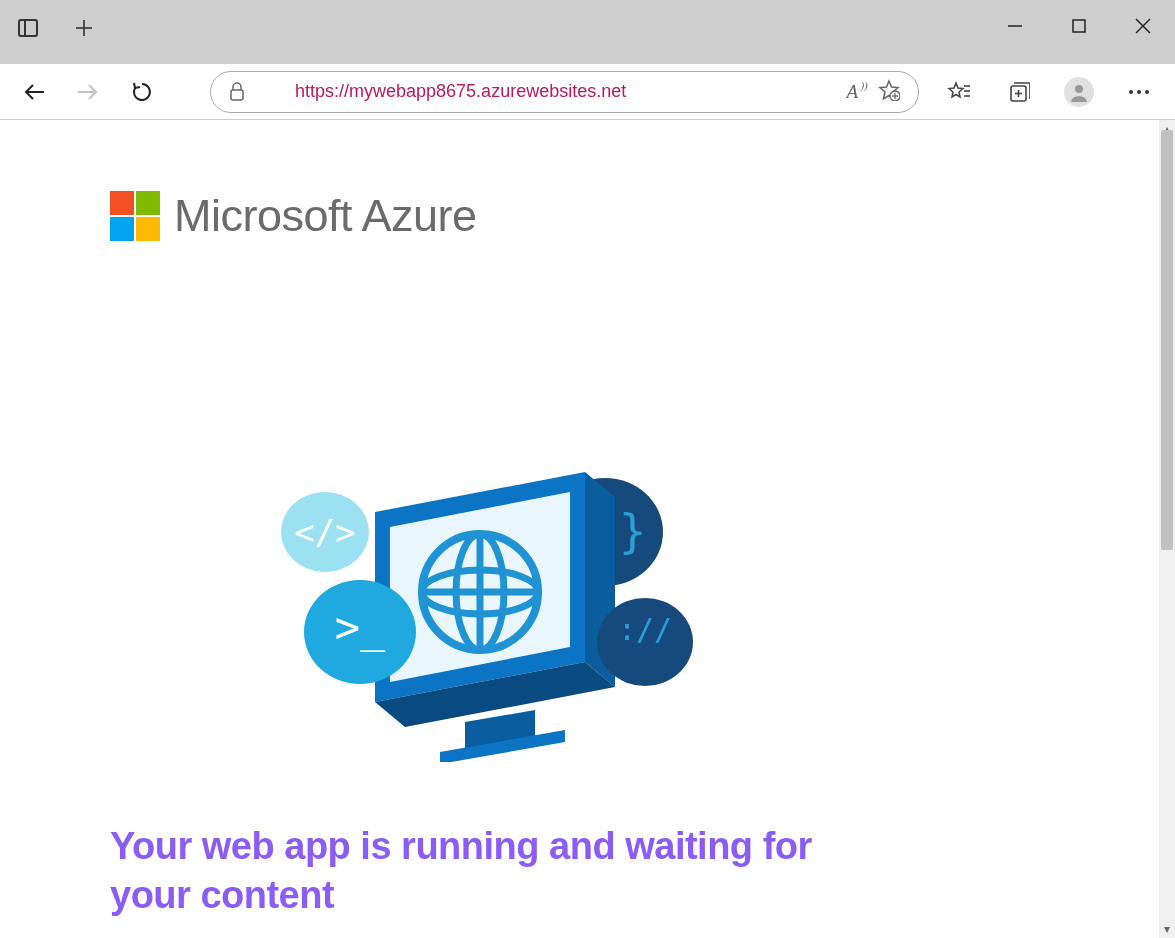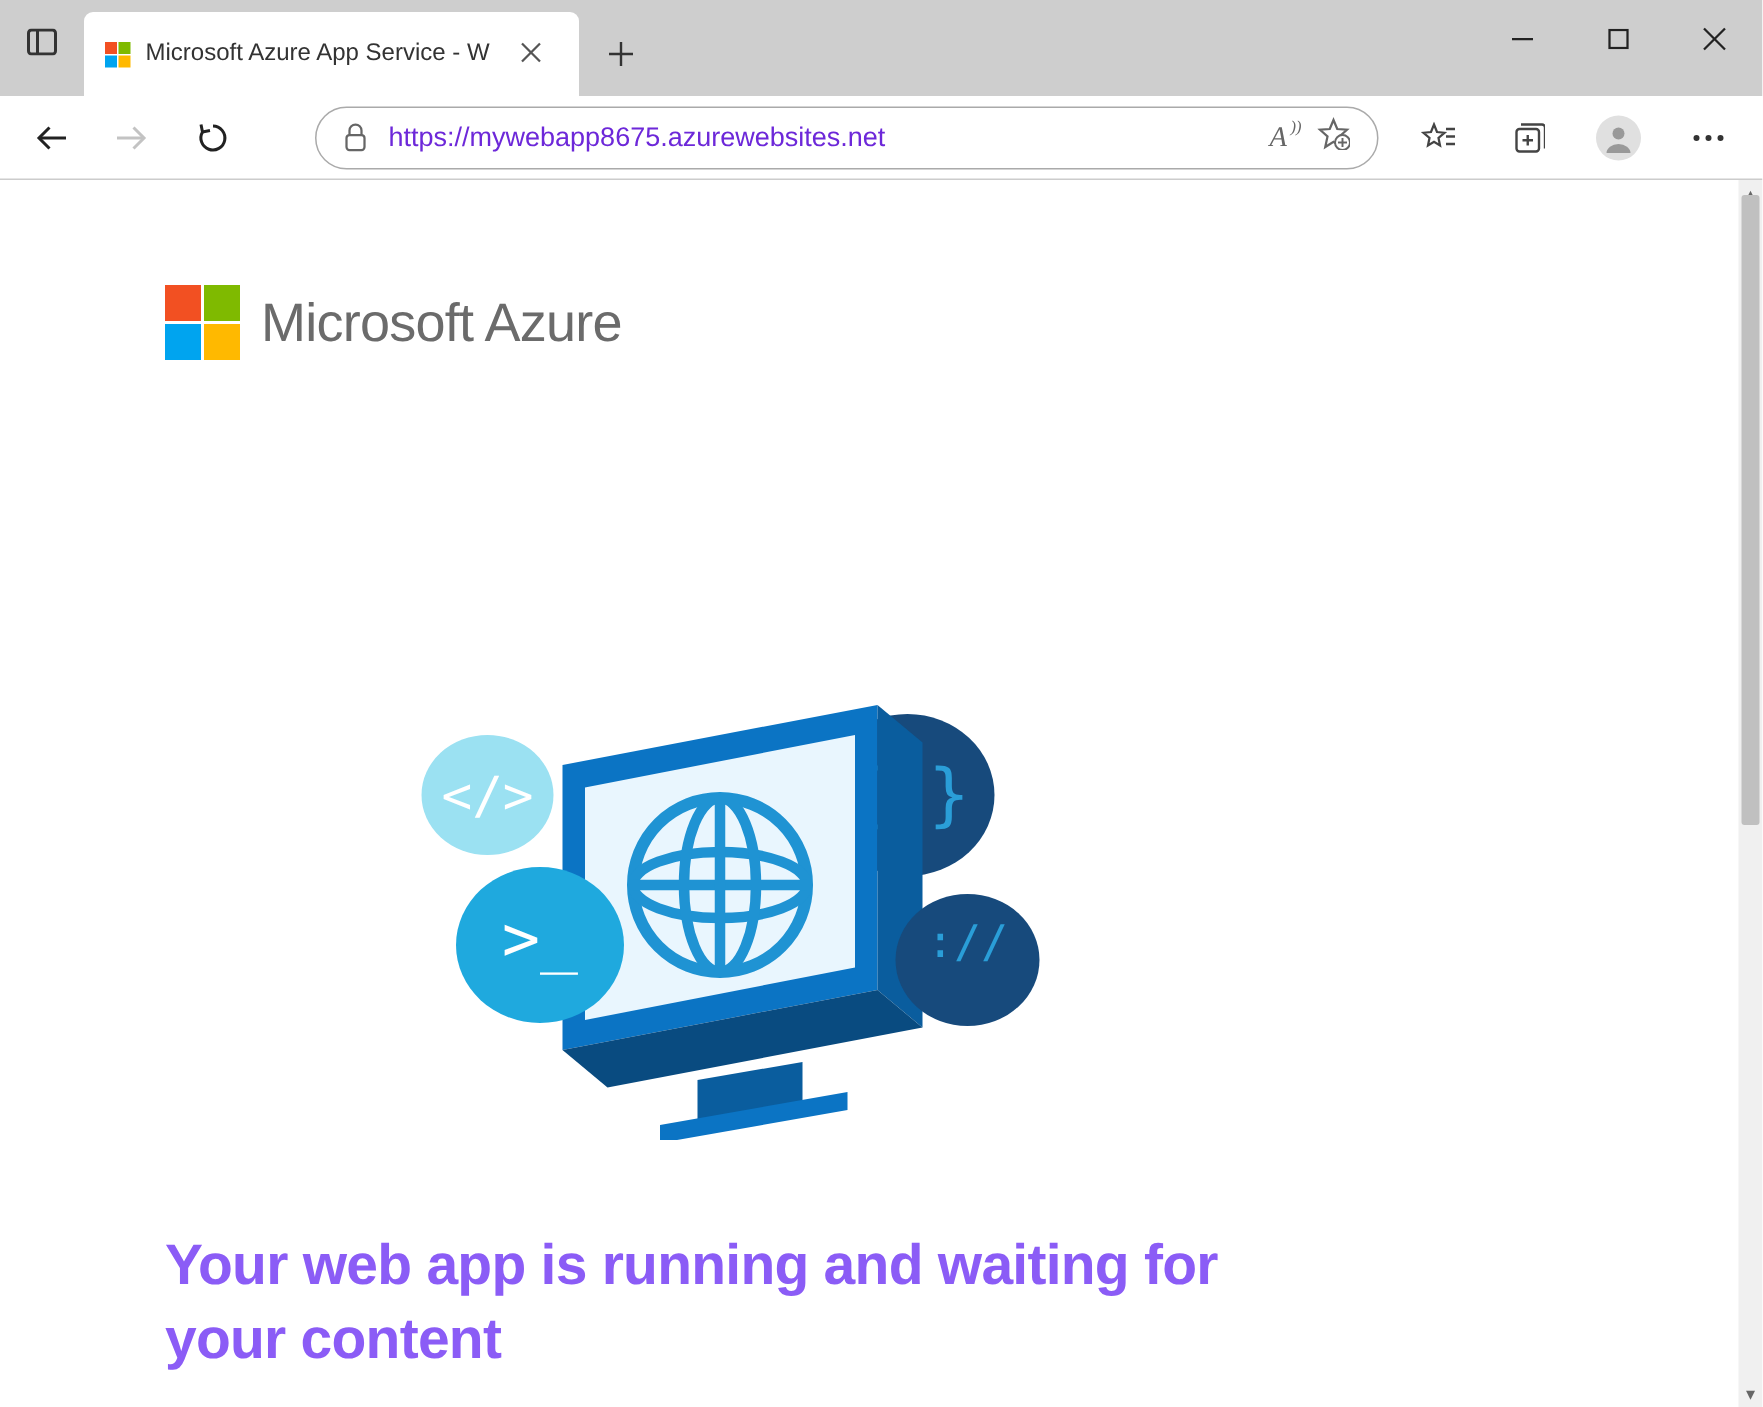--- a/index.html
+++ b/index.html
@@ -9,66 +9,51 @@
   .tab-pane-btn { width: 56px; height: 56px; display:flex; align-items:center; justify-content:center; }
   .tab { background: #fff; border-radius: 6px 6px 0 0; height: 56px; display: flex; align-items: center; padding: 0 14px; gap: 10px; min-width: 330px; }
   .tab-title { font-size: 16px; color: #333; white-space: nowrap; overflow: hidden; text-overflow: clip; flex:1; max-width: 240px; }
   .tab-close { font-size: 20px; color: #555; cursor: pointer; }
   .new-tab { width: 40px; height: 40px; margin-left: 8px; display:flex; align-items:center; justify-content:center; font-size: 24px; color:#333; }
   .window-controls { margin-left:auto; display:flex; }
   .window-controls div { width: 64px; height: 52px; display:flex; align-items:center; justify-content:center; }
   .toolbar { height: 56px; display:flex; align-items:center; padding: 0 8px; gap: 2px; border-bottom: 1px solid #ccc; background:#fff; }
   .nav-btn { width: 52px; height: 44px; display:flex; align-items:center; justify-content:center; border-radius:4px; }
   .addr-box { flex:1; display:flex; align-items:center; gap: 14px; padding: 0 18px; height: 42px; border:1px solid #aaa; border-radius: 22px; margin: 0 10px 0 40px; background:#fff; }
-  .addr-text { font-size: 18px; color: #6d28d9; flex:1; }
+  .addr-text { font-size: 18px; color: #be185d; flex:1;margin-left:36px; }
   .addr-icons { display:flex; gap: 20px; align-items:center; }
   .right-icons { display:flex; gap: 4px; }
   .right-icons .nav-btn { width: 56px; }
   .viewport-wrap { display:flex; height: 818px; }
   .viewport { flex:1; overflow:auto; position:relative; }
   .content { padding: 70px 100px 0 110px; max-width: 980px; }
   .ms-logo-row { display:flex; align-items:center; gap: 14px; }
   .ms-squares { display:grid; grid-template-columns: 24px 24px; grid-template-rows: 24px 24px; gap: 2px; }
   .sq-r { background:#f25022; } .sq-g { background:#7fba00; } .sq-b { background:#00a4ef; } .sq-y { background:#ffb900; }
-  .ms-text { font-size: 36px; font-weight: 500; color:#6b6b6b; letter-spacing: -0.5px; }
+  .ms-text { font-size: 45px; font-weight: 500; color:#6b6b6b; letter-spacing: -0.5px; }
   .illustration { margin: 200px auto 60px; width: 460px; height: 320px; position:relative; }
   .headline { font-size: 38px; font-weight: 700; color:#8b5cf6; line-height: 1.3; letter-spacing: -0.5px; }
   .scrollbar { width: 16px; background:#f0f0f0; position:relative; }
   .scroll-thumb { position:absolute; top:10px; left:2px; right:2px; height:420px; background:#c0c0c0; border-radius:2px; }
   .scroll-arrow { position:absolute; left:0; right:0; height:18px; display:flex; align-items:center; justify-content:center; font-size:12px; color:#666; }
   .scroll-arrow.top { top:0; } .scroll-arrow.bottom { bottom:0; }
   .favicon { display:grid; grid-template-columns:8px 8px; grid-template-rows:8px 8px; gap:1px; }
   .avatar { width:30px; height:30px; border-radius:50%; background:#e0e0e0; display:flex; align-items:center; justify-content:center; }
 </style>
 </head>
 <body>
 
 <div class="browser-chrome">
   <div class="tab-pane-btn">
     <svg width="20" height="18">
         <rect x="1" y="1" width="18" height="16" rx="2" fill="none" stroke="#333" stroke-width="2"></rect>
         <line x1="7" y1="1" x2="7" y2="17" stroke="#333" stroke-width="2"></line>
       </svg>
   </div>
   <div class="tab-strip">
-    <div class="tab">
-      <div class="favicon">
-        <div class="sq-r"></div>
-          <div class="sq-g"></div>
-          <div class="sq-b"></div>
-          <div class="sq-y"></div>
-      </div>
-      <div class="tab-title">Microsoft Azure App Service - W</div>
-      <div class="tab-close">
-        <svg width="14" height="14">
-            <line x1="1" y1="1" x2="13" y2="13" stroke="#555" stroke-width="1.5"></line>
-            <line x1="13" y1="1" x2="1" y2="13" stroke="#555" stroke-width="1.5"></line>
-          </svg>
-      </div>
-    </div>
     <div class="new-tab">
       <svg width="18" height="18">
           <line x1="9" y1="1" x2="9" y2="17" stroke="#333" stroke-width="1.6"></line>
           <line x1="1" y1="9" x2="17" y2="9" stroke="#333" stroke-width="1.6"></line>
         </svg>
     </div>
   </div>
   <div class="window-controls">
     <div>
         <svg width="14" height="14">

